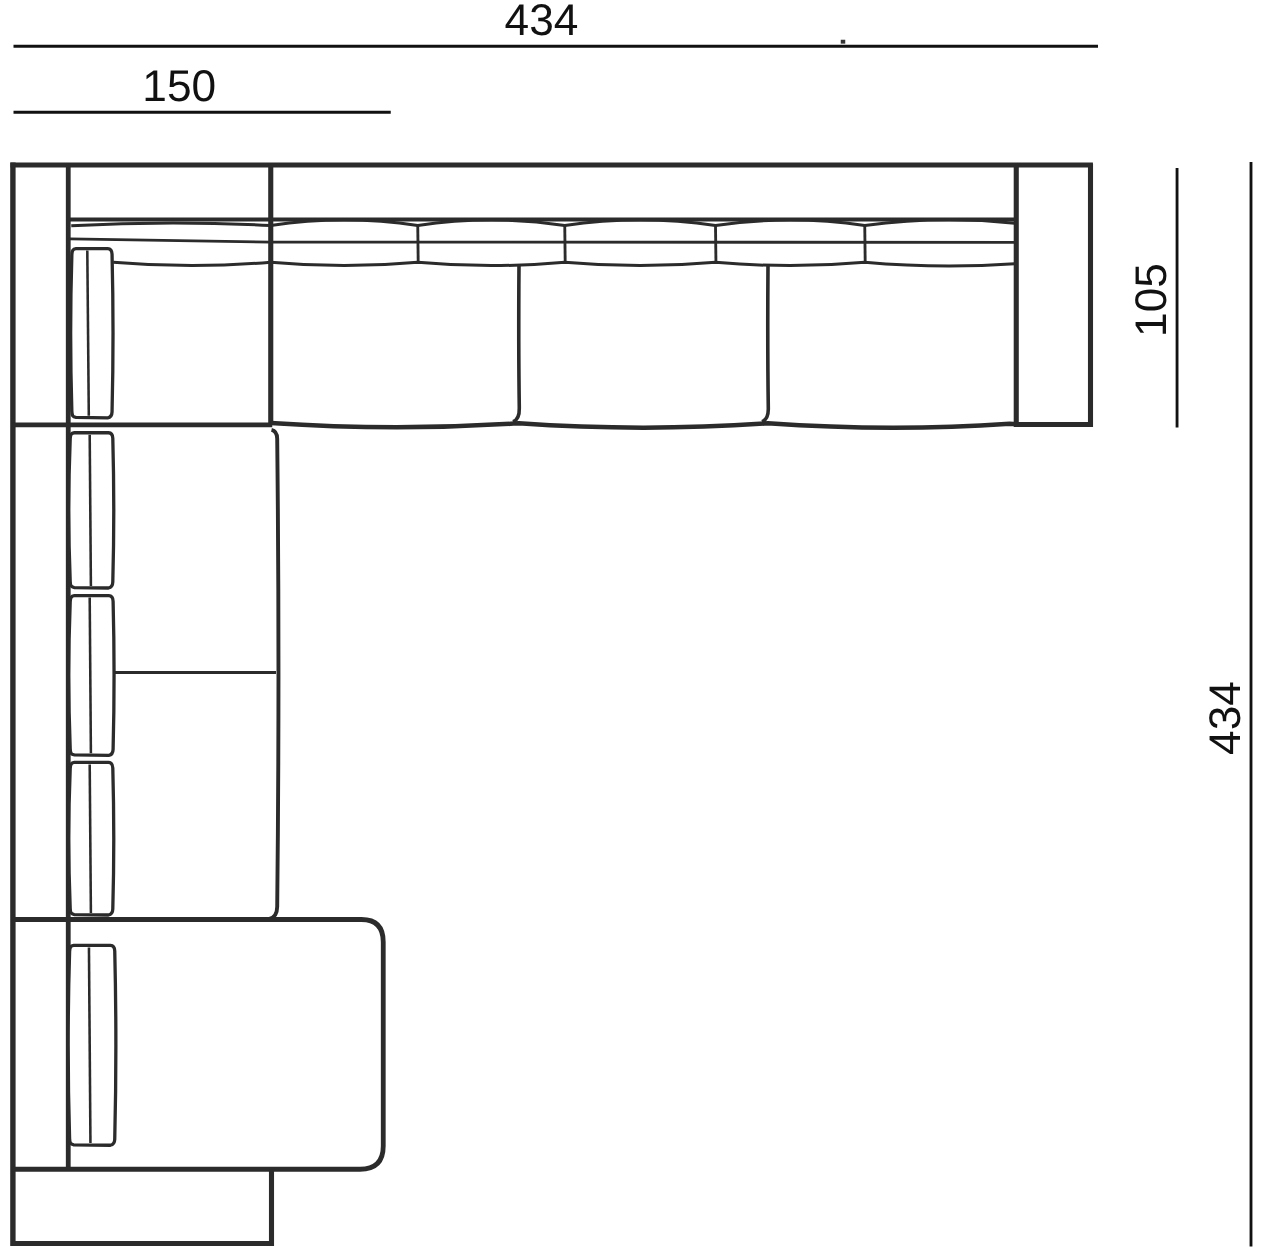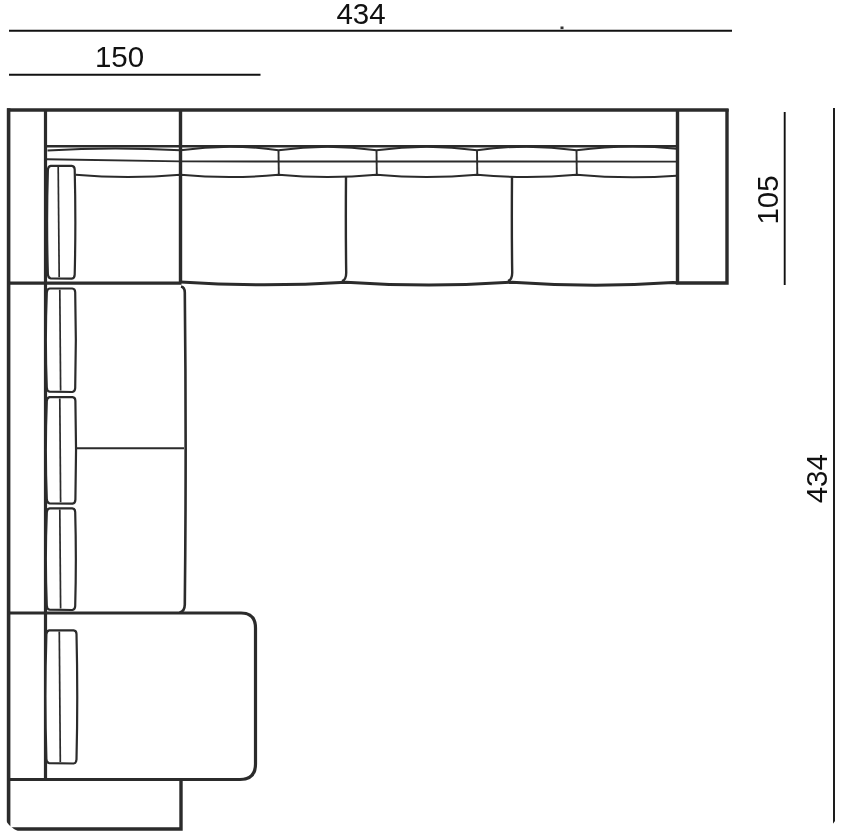--- a/index.html
+++ b/index.html
@@ -1,16 +1,16 @@
 <!DOCTYPE html>
 <html><head>
 <meta charset="utf-8">
 <style>
   html,body{margin:0;padding:0;background:#fff;}
-  .wrap{width:841px;height:834px;position:relative;background:#fff;overflow:hidden;border-radius:31px;}
+  .wrap{width:841px;height:834px;position:relative;background:#fff;overflow:hidden;}
   text{font-family:"Liberation Sans",sans-serif;fill:#111;}
 </style>
 </head>
 <body>
 <div class="wrap">
 <svg width="841" height="834" viewBox="0 0 841 834" xmlns="http://www.w3.org/2000/svg">
 
   <rect x="0" y="0" width="841" height="834" fill="#ffffff"></rect>
 
   <text x="361" y="23.5" font-size="29.5" text-anchor="middle">434</text>

